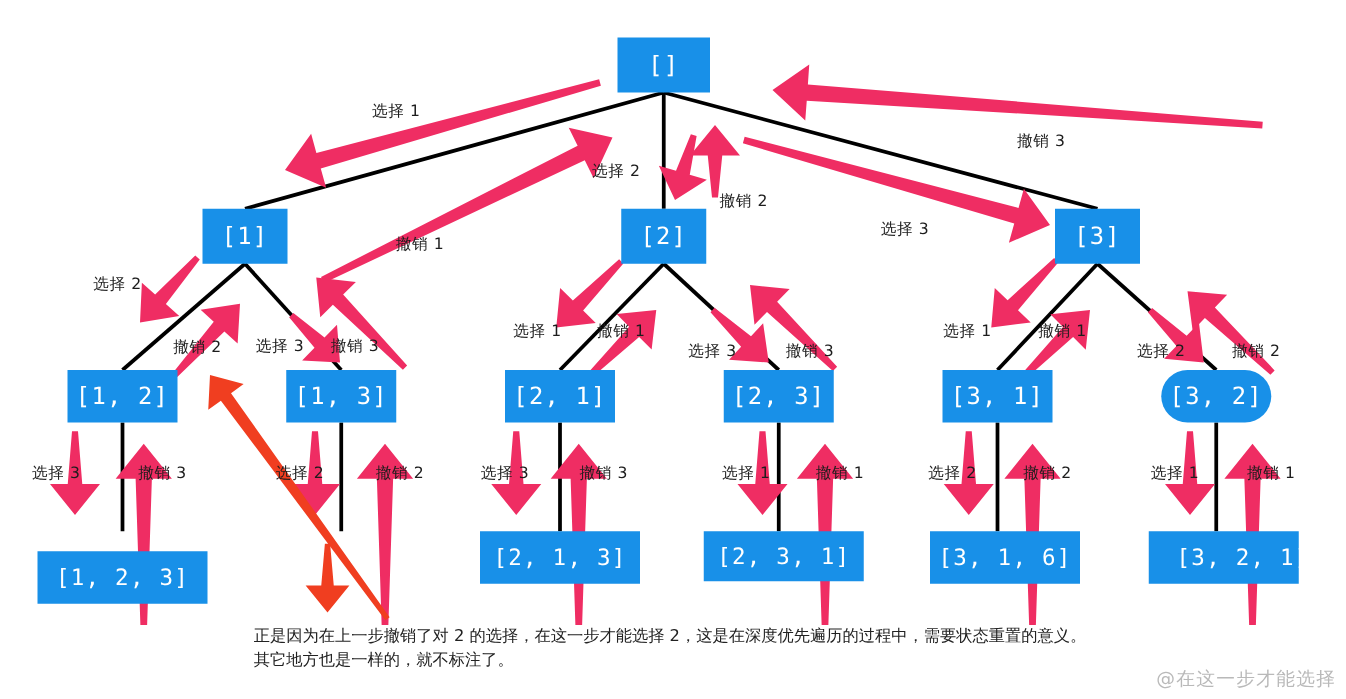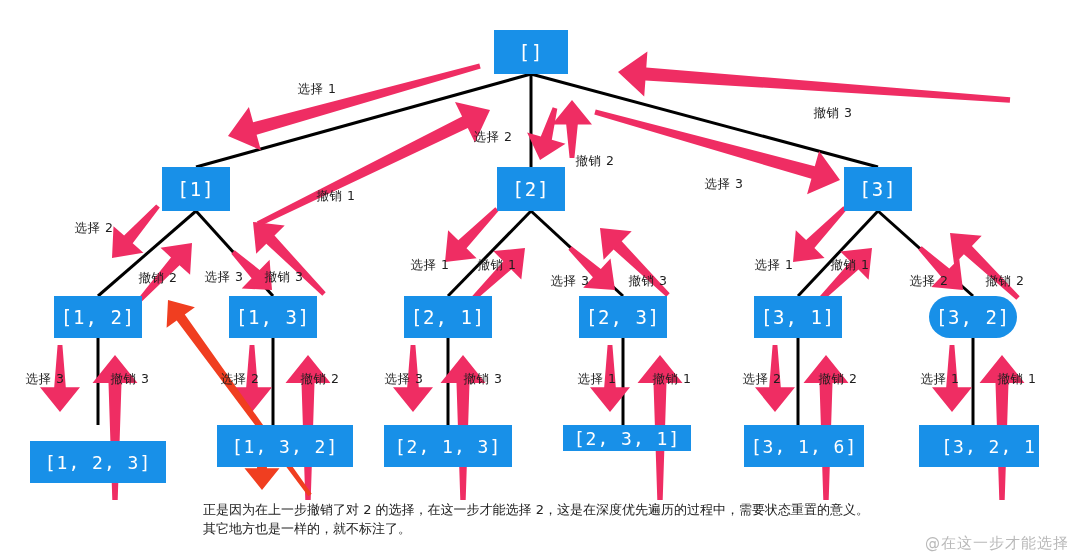--- a/index.html
+++ b/index.html
@@ -143,23 +143,22 @@
       <div class="node" style="left: 162px; top: 167px; width: 68px; height: 44px; background: rgb(24, 144, 232); color: rgb(255, 255, 255);">[1]</div>
       <div class="node" style="left: 497px; top: 167px; width: 68px; height: 44px; background: rgb(24, 144, 232); color: rgb(255, 255, 255);">[2]</div>
       <div class="node" style="left: 844px; top: 167px; width: 68px; height: 44px; background: rgb(24, 144, 232); color: rgb(255, 255, 255);">[3]</div>
       <div class="node" style="left: 54px; top: 296px; width: 88px; height: 42px; background: rgb(24, 144, 232); color: rgb(255, 255, 255);">[1, 2]</div>
       <div class="node" style="left: 229px; top: 296px; width: 88px; height: 42px; background: rgb(24, 144, 232); color: rgb(255, 255, 255);">[1, 3]</div>
       <div class="node" style="left: 404px; top: 296px; width: 88px; height: 42px; background: rgb(24, 144, 232); color: rgb(255, 255, 255);">[2, 1]</div>
       <div class="node" style="left: 579px; top: 296px; width: 88px; height: 42px; background: rgb(24, 144, 232); color: rgb(255, 255, 255);">[2, 3]</div>
       <div class="node" style="left: 754px; top: 296px; width: 88px; height: 42px; background: rgb(24, 144, 232); color: rgb(255, 255, 255);">[3, 1]</div>
       <div class="node" style="left: 929px; top: 296px; width: 88px; height: 42px; background: rgb(24, 144, 232); color: rgb(255, 255, 255); border-radius: 21px;">[3, 2]</div>
       <div class="node lv3" style="left: 30px; top: 425px; width: 136px; height: 42px; background: rgb(24, 144, 232); color: rgb(255, 255, 255); margin-top: 16px;">[1, 2, 3]</div>
-      <div class="node lv3" style="left: 217px; top: 425px; width: 136px; height: 42px; background: rgb(24, 144, 232); color: rgb(255, 255, 255);">[1, 3, 2]</div>
       <div class="node lv3" style="left: 384px; top: 425px; width: 128px; height: 42px; background: rgb(24, 144, 232); color: rgb(255, 255, 255);">[2, 1, 3]</div>
-      <div class="node lv3" style="left: 563px; top: 425px; width: 128px; height: 26px; background: rgb(24, 144, 232); color: rgb(255, 255, 255);">[2, 3, 1]</div>
+      <div class="node lv3" style="left: 563px; top: 425px; width: 128px; height: 40px; background: rgb(24, 144, 232); color: rgb(255, 255, 255);">[2, 3, 1]</div>
       <div class="node lv3" style="left: 744px; top: 425px; width: 120px; height: 42px; background: rgb(24, 144, 232); color: rgb(255, 255, 255);">[3, 1, 6]</div>
       <div class="node lv3" style="left: 919px; top: 425px; width: 120px; height: 42px; background: rgb(24, 144, 232); color: rgb(255, 255, 255); padding-left: 31px;">[3, 2, 1]</div>
     </div>
 
   <div id="labels">
       <span class="edge-label" style="left: 317px; top: 89px; color: rgb(29, 29, 29);">选择 1</span>
       <span class="edge-label" style="left: 336px; top: 196px; color: rgb(29, 29, 29);">撤销 1</span>
       <span class="edge-label" style="left: 493px; top: 137px; color: rgb(29, 29, 29);">选择 2</span>
       <span class="edge-label" style="left: 595px; top: 161px; color: rgb(29, 29, 29);">撤销 2</span>
       <span class="edge-label" style="left: 724px; top: 184px; color: rgb(29, 29, 29);">选择 3</span>

